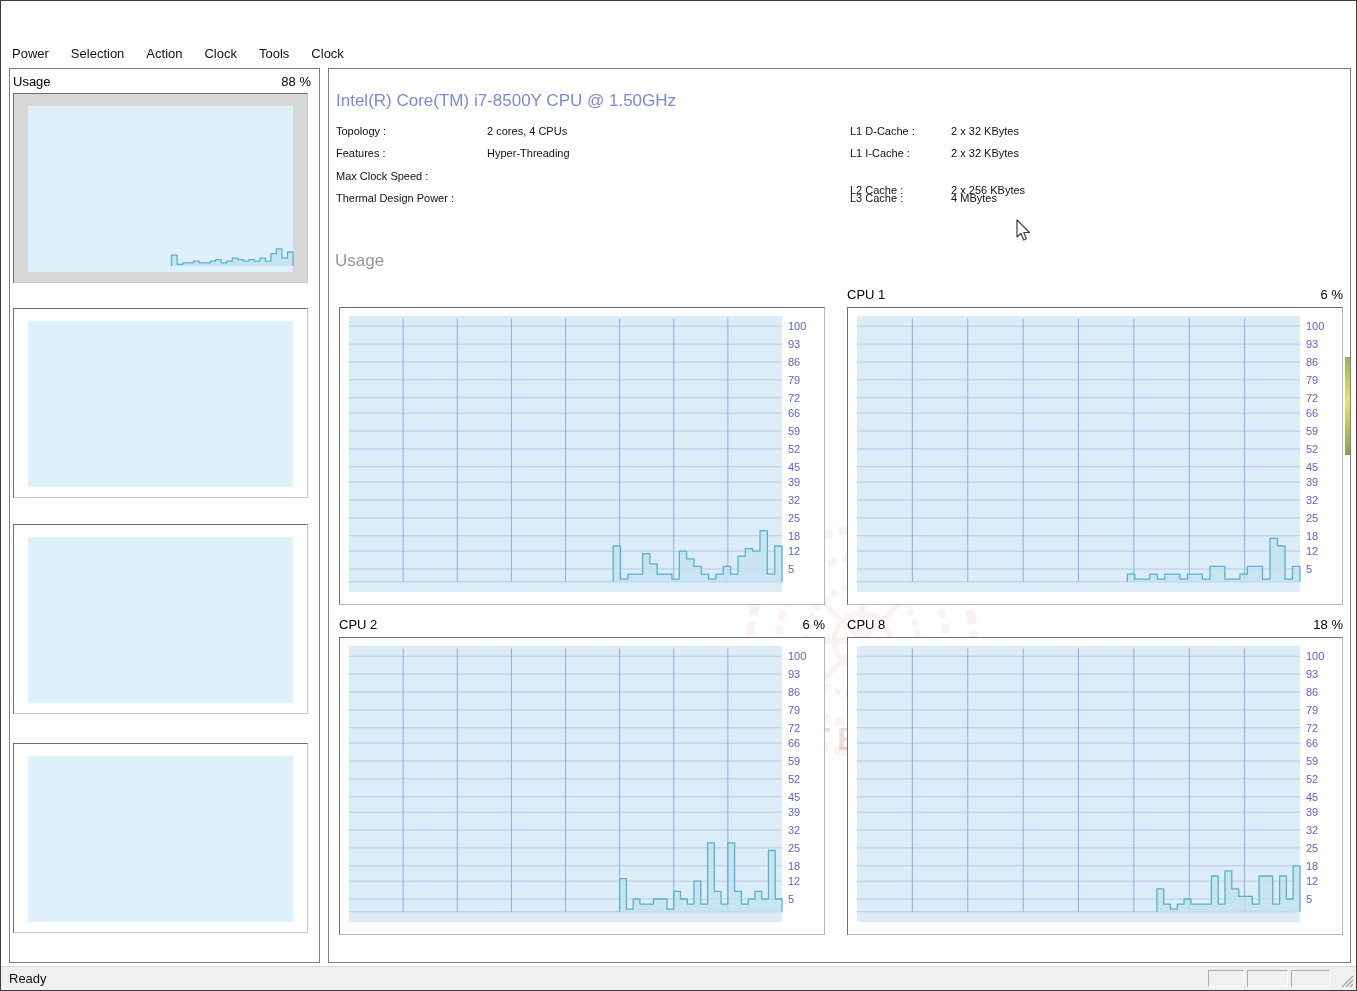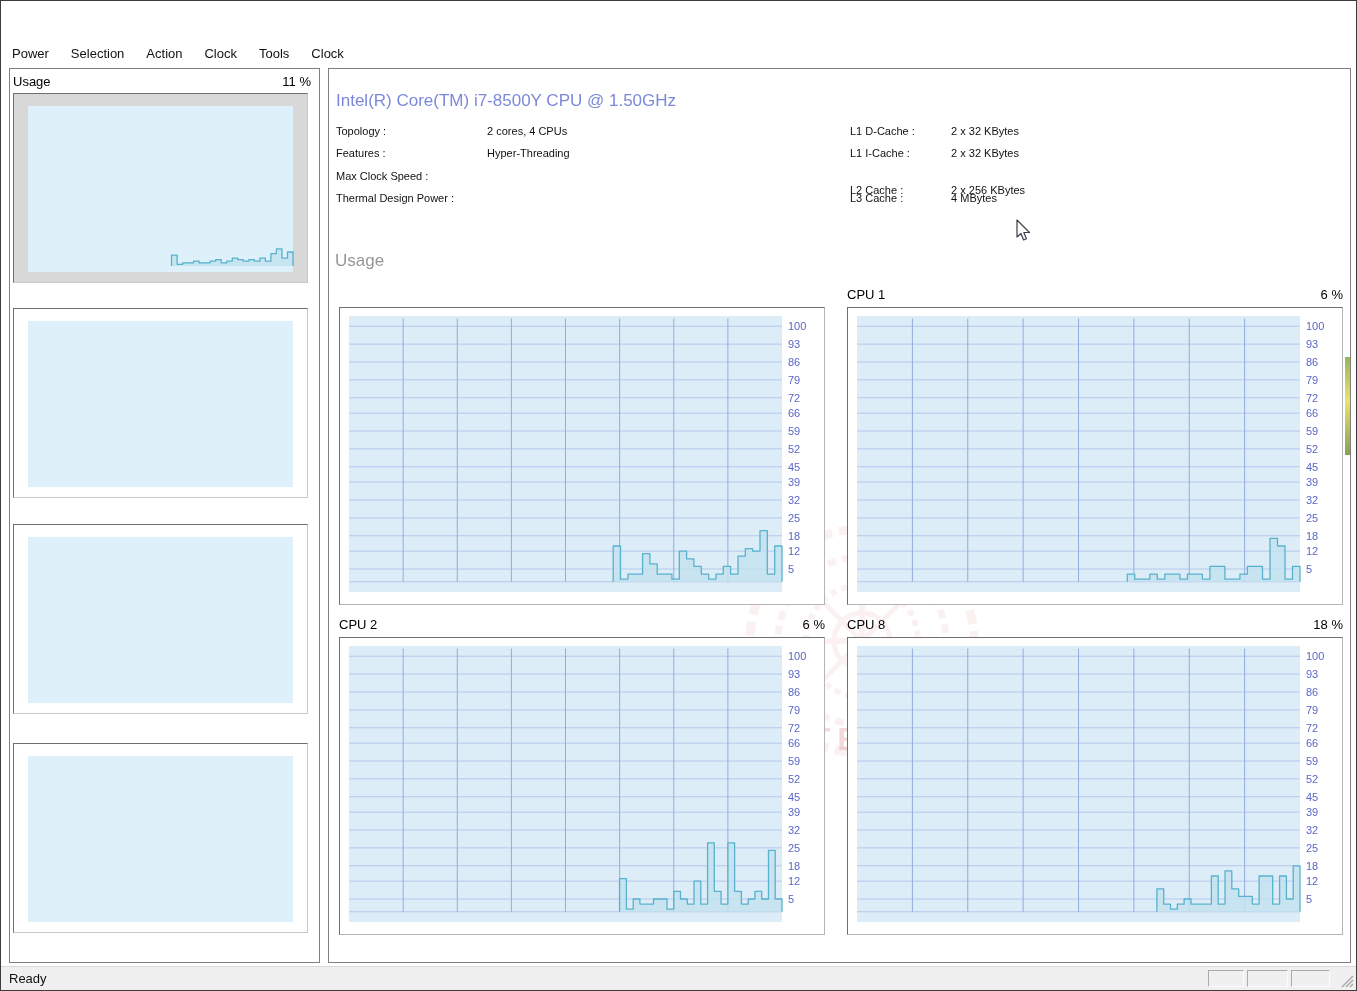--- a/index.html
+++ b/index.html
@@ -79,21 +79,21 @@
     <div class="menu-item">Selection</div>
     <div class="menu-item">Action</div>
     <div class="menu-item">Clock</div>
     <div class="menu-item">Tools</div>
     <div class="menu-item">Clock</div>
   </div>
 
   <div class="left-panel">
     <div class="lp-header">
       <span>Usage</span>
-      <span>11 %</span>
+      <span>88 %</span>
     </div>
     <div class="mini-panel selected" style="top:24px">
       <svg class="mini" viewBox="0 0 293 188">
           <rect x="14" y="12" width="265" height="166" fill="#def1fb"></rect>
           <path d="M157.5,171.9 L157.5,161.1 L163.1,161.1 L163.1,170.3 L168.6,170.3 L168.6,168.8 L174.1,168.8 L174.1,168.8 L179.6,168.8 L179.6,167.2 L185.1,167.2 L185.1,168.8 L190.7,168.8 L190.7,168.8 L196.2,168.8 L196.2,167.2 L201.7,167.2 L201.7,165.7 L207.2,165.7 L207.2,168.8 L212.8,168.8 L212.8,167.2 L218.3,167.2 L218.3,164.2 L223.8,164.2 L223.8,165.7 L229.3,165.7 L229.3,167.2 L234.8,167.2 L234.8,165.7 L240.4,165.7 L240.4,167.2 L245.9,167.2 L245.9,164.2 L251.4,164.2 L251.4,167.2 L256.9,167.2 L256.9,159.6 L262.4,159.6 L262.4,154.9 L268.0,154.9 L268.0,164.2 L273.5,164.2 L273.5,158.0 L279.0,158.0 L279.0,171.9" fill="#c3e2ef" fill-opacity="0.85" stroke="#58b2cd" stroke-width="1.3" stroke-linejoin="round"></path>
         </svg>
     </div>
     <div class="mini-panel" style="top:239px">
       <svg class="mini" viewBox="0 0 293 188">
           <rect x="14" y="12" width="265" height="166" fill="#def1fb"></rect>

